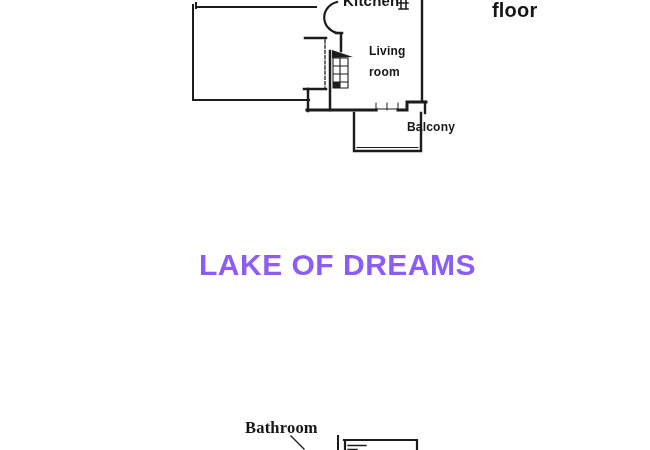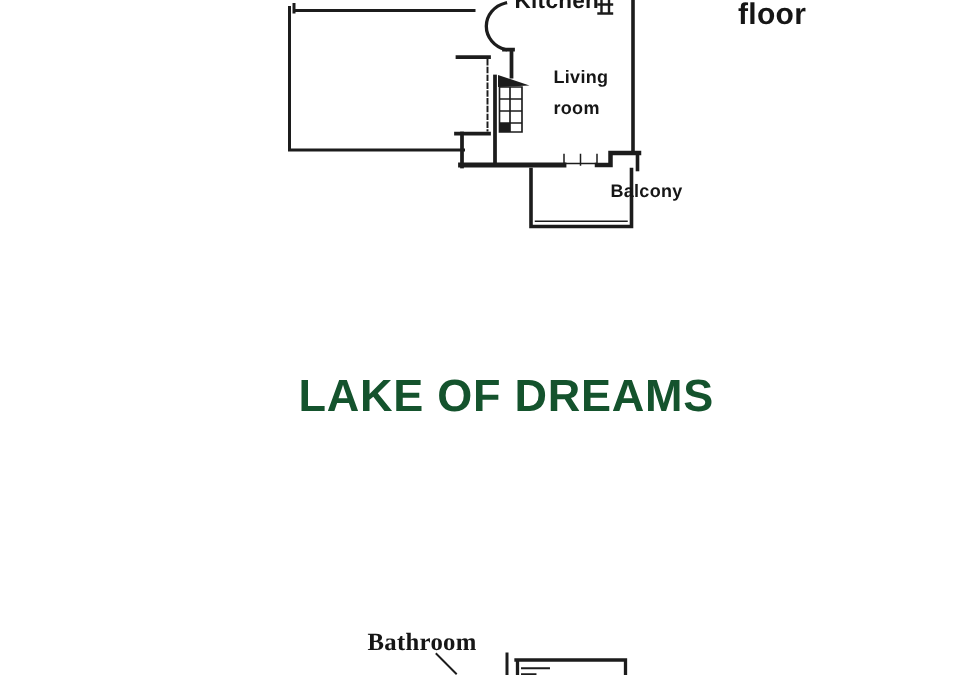--- a/index.html
+++ b/index.html
@@ -106,17 +106,17 @@
 
   <div class="label" style="left:343px; top:-9px; font-size:15px; line-height:20px;">Kitchen</div>
 
   <div class="label" style="left:492px; top:-3px; font-size:20px; line-height:26px;">floor</div>
 
   <div class="label pre" style="left:369px; top:41px; font-size:12px; line-height:21px;">Living
 room</div>
 
   <div class="label" style="left:352px; top:117px; width:70px; text-align:center; font-size:12px; line-height:21px;margin-left:44px;">Balcony</div>
 
-  <div class="label banner" style="left: 199px; top: 250px; font-size: 30px; line-height: 30px; color: #14532d;">LAKE OF DREAMS</div>
+  <div class="label banner" style="left: 199px; top: 250px; font-size: 30px; line-height: 30px; color: #8b5cf6;">LAKE OF DREAMS</div>
 
   <div class="label" style="left:245px; top:417px; font-size:16.5px; line-height:21px;font-family:Liberation Serif, serif;">Bathroom</div>
 
 </div>
 
 </body></html>

